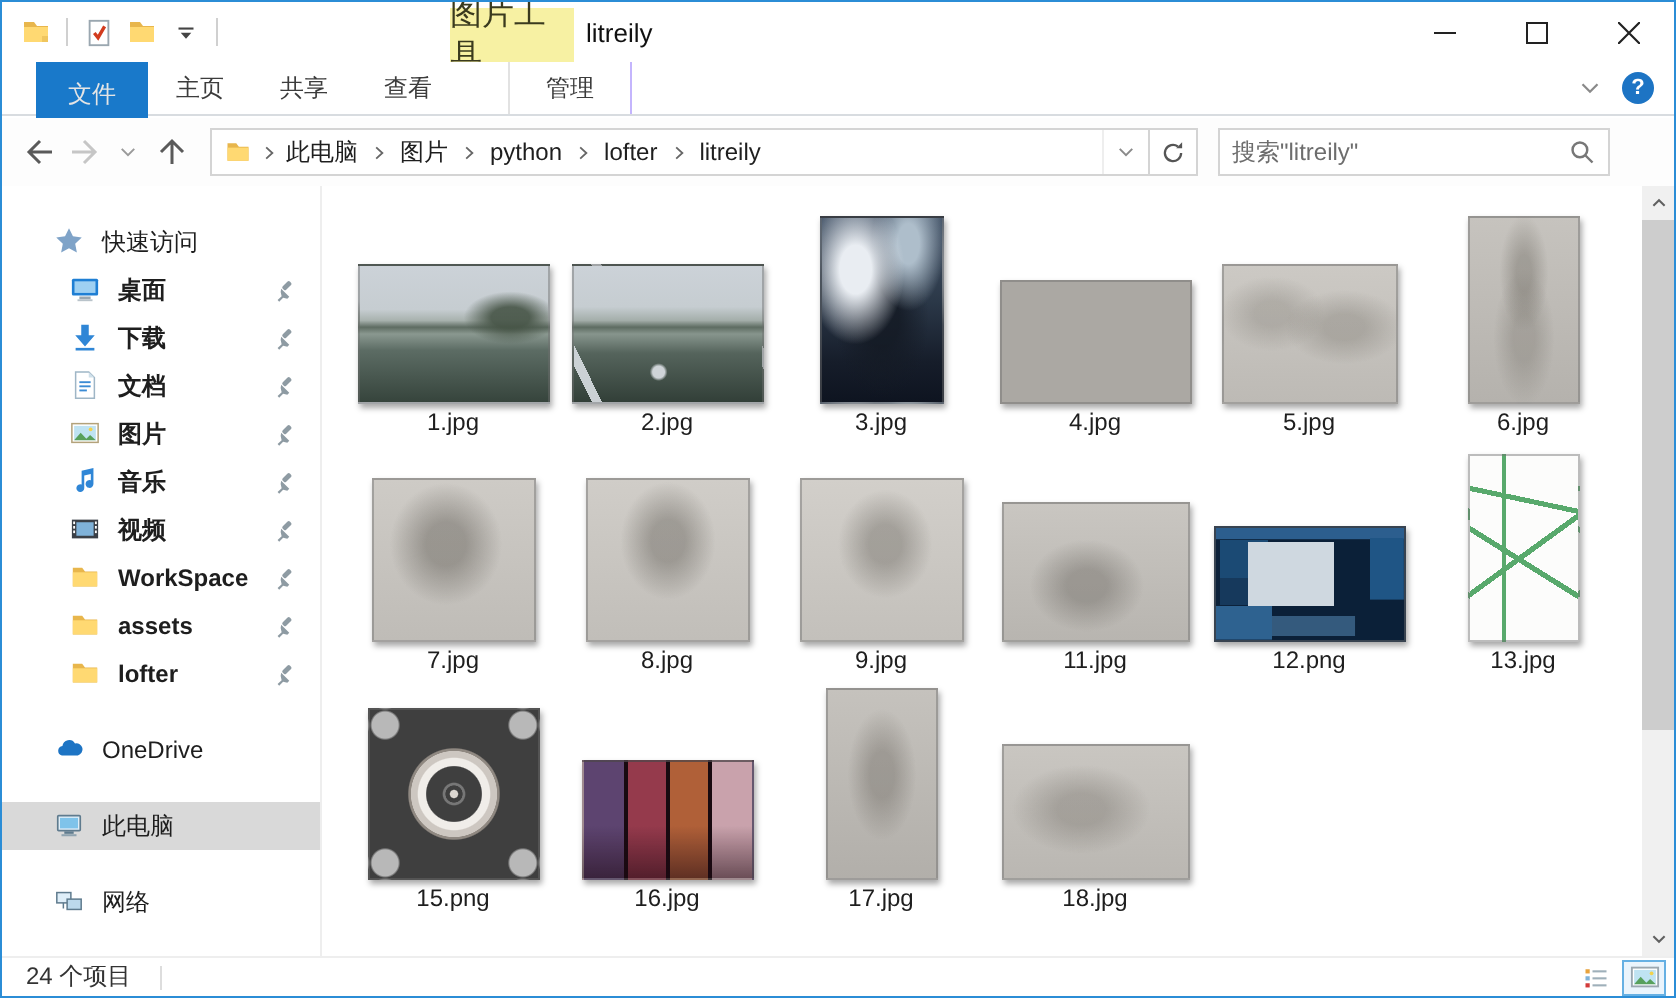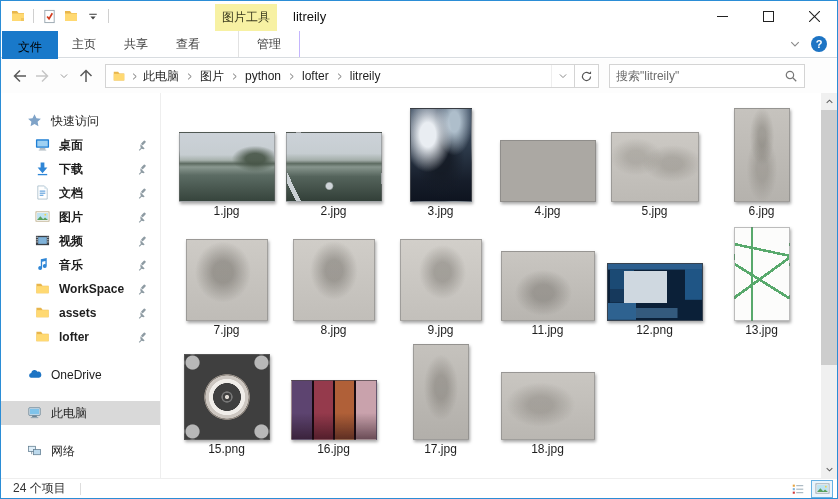--- a/index.html
+++ b/index.html
@@ -4,30 +4,30 @@
 <style>
   html,body{margin:0;padding:0;background:#888;}
   *{box-sizing:border-box;font-family:"Liberation Sans","DejaVu Sans",sans-serif;}
   .window{position:relative;width:838px;height:499px;background:#fff;border:1px solid #2b8dd6;overflow:hidden;}
 
   
   .titlebar{position:absolute;top:0;left:0;right:0;height:30px;background:#fff;display:flex;align-items:center;}
   .qat{display:flex;align-items:center;gap:4px;padding-left:8px;}
   .qat .ico{width:18px;height:18px;display:flex;align-items:center;justify-content:center;}
   .qat .sep{width:1px;height:14px;background:#d0d0d0;margin:0 2px;}
-  .tooltab{position:absolute;left:214px;top:3px;width:62px;height:27px;background:#f7f1a3;color:#3a3a1e;
-           font-size:12px;display:flex;align-items:center;justify-content:center;}
+  .tooltab{position:absolute;left:224px;top:3px;width:62px;height:27px;background:#f7f1a3;color:#3a3a1e;
+           font-size:16px;display:flex;align-items:center;justify-content:center;}
   .wintitle{position:absolute;left:292px;top:0;height:30px;display:flex;align-items:center;font-size:13px;color:#111;}
   .winbtns{position:absolute;right:0;top:0;height:30px;display:flex;}
   .winbtn{width:46px;height:30px;display:flex;align-items:center;justify-content:center;}
 
   
   .ribbon{position:absolute;top:30px;left:0;right:0;height:27px;background:#fff;border-bottom:1px solid #d8dce0;display:flex;align-items:stretch;}
   .rtab{padding:0 14px;font-size:12px;color:#3c3c3c;display:flex;align-items:center;}
-  .rtab.file{background:#1979ca;color:#000000;margin-left:1px;padding:16px 16px;}
+  .rtab.file{background:#1979ca;color:#e5e5e5;margin-left:17px;padding:16px 16px;}
   .rtab.ctx{margin-left:24px;border-left:1px solid #e2e2e2;border-right:1px solid #c4b5fd;padding:0 18px;}
   .ribbon-right{margin-left:auto;display:flex;align-items:center;gap:10px;padding-right:10px;}
   .helpbtn{width:16px;height:16px;border-radius:50%;background:#1d74c4;color:#fff;font-size:11px;font-weight:bold;
            display:flex;align-items:center;justify-content:center;}
 
   
   .navbar{position:absolute;top:58px;left:0;right:0;height:34px;background:#fdfdfd;display:flex;align-items:center;padding:0 8px;}
   .navbtn{width:22px;height:22px;display:flex;align-items:center;justify-content:center;}
   .addressbox{height:24px;background:#fff;border:1px solid #d4d4d4;display:flex;align-items:center;
               width:470px;margin-left:8px;padding-left:6px;font-size:12px;color:#1e1e1e;}
@@ -378,50 +378,50 @@
                 <rect x="6.6" y="1.6" width="3" height="6.2" rx="1" transform="rotate(45 8 4.5)"></rect>
                 <path d="M4.4 6.6l5 5-1.2 1.1-2.6-.6-2.4 2.5-1-1 2.5-2.4-.6-2.6z"></path>
               </g>
             </svg>
     </span>
   </div>
 
   <div class="side-item child">
     <span class="sicon">
             <svg width="15" height="15" viewBox="0 0 16 16">
+              <path d="M6.2 2.5L12.5 1v8.6a2.1 2.1 0 1 1-1.4-2V4.2L7.6 5v6.8a2.1 2.1 0 1 1-1.4-2z" fill="#2f86d6"></path>
+            </svg>
+          </span>
+    <span class="slabel">音乐</span>
+    <span class="pin">
+      <svg viewBox="0 0 16 16">
+              <g fill="#8e9ba3">
+                <rect x="6.6" y="1.6" width="3" height="6.2" rx="1" transform="rotate(45 8 4.5)"></rect>
+                <path d="M4.4 6.6l5 5-1.2 1.1-2.6-.6-2.4 2.5-1-1 2.5-2.4-.6-2.6z"></path>
+              </g>
+            </svg>
+    </span>
+  </div>
+
+  <div class="side-item child">
+    <span class="sicon">
+            <svg width="15" height="15" viewBox="0 0 16 16">
               <rect x="1" y="3" width="14" height="10" fill="#3a3f46"></rect>
               <rect x="3.4" y="4.4" width="9.2" height="7.2" fill="#7fb2d9"></rect>
               <g fill="#fff">
                 <rect x="1.7" y="4" width="1" height="1.4"></rect>
                 <rect x="1.7" y="6.4" width="1" height="1.4"></rect>
                 <rect x="1.7" y="8.8" width="1" height="1.4"></rect>
                 <rect x="13.3" y="4" width="1" height="1.4"></rect>
                 <rect x="13.3" y="6.4" width="1" height="1.4"></rect>
                 <rect x="13.3" y="8.8" width="1" height="1.4"></rect>
               </g>
             </svg>
           </span>
     <span class="slabel">视频</span>
-    <span class="pin">
-      <svg viewBox="0 0 16 16">
-              <g fill="#8e9ba3">
-                <rect x="6.6" y="1.6" width="3" height="6.2" rx="1" transform="rotate(45 8 4.5)"></rect>
-                <path d="M4.4 6.6l5 5-1.2 1.1-2.6-.6-2.4 2.5-1-1 2.5-2.4-.6-2.6z"></path>
-              </g>
-            </svg>
-    </span>
-  </div>
-
-  <div class="side-item child">
-    <span class="sicon">
-            <svg width="15" height="15" viewBox="0 0 16 16">
-              <path d="M6.2 2.5L12.5 1v8.6a2.1 2.1 0 1 1-1.4-2V4.2L7.6 5v6.8a2.1 2.1 0 1 1-1.4-2z" fill="#2f86d6"></path>
-            </svg>
-          </span>
-    <span class="slabel">音乐</span>
     <span class="pin">
       <svg viewBox="0 0 16 16">
               <g fill="#8e9ba3">
                 <rect x="6.6" y="1.6" width="3" height="6.2" rx="1" transform="rotate(45 8 4.5)"></rect>
                 <path d="M4.4 6.6l5 5-1.2 1.1-2.6-.6-2.4 2.5-1-1 2.5-2.4-.6-2.6z"></path>
               </g>
             </svg>
     </span>
   </div>
 

